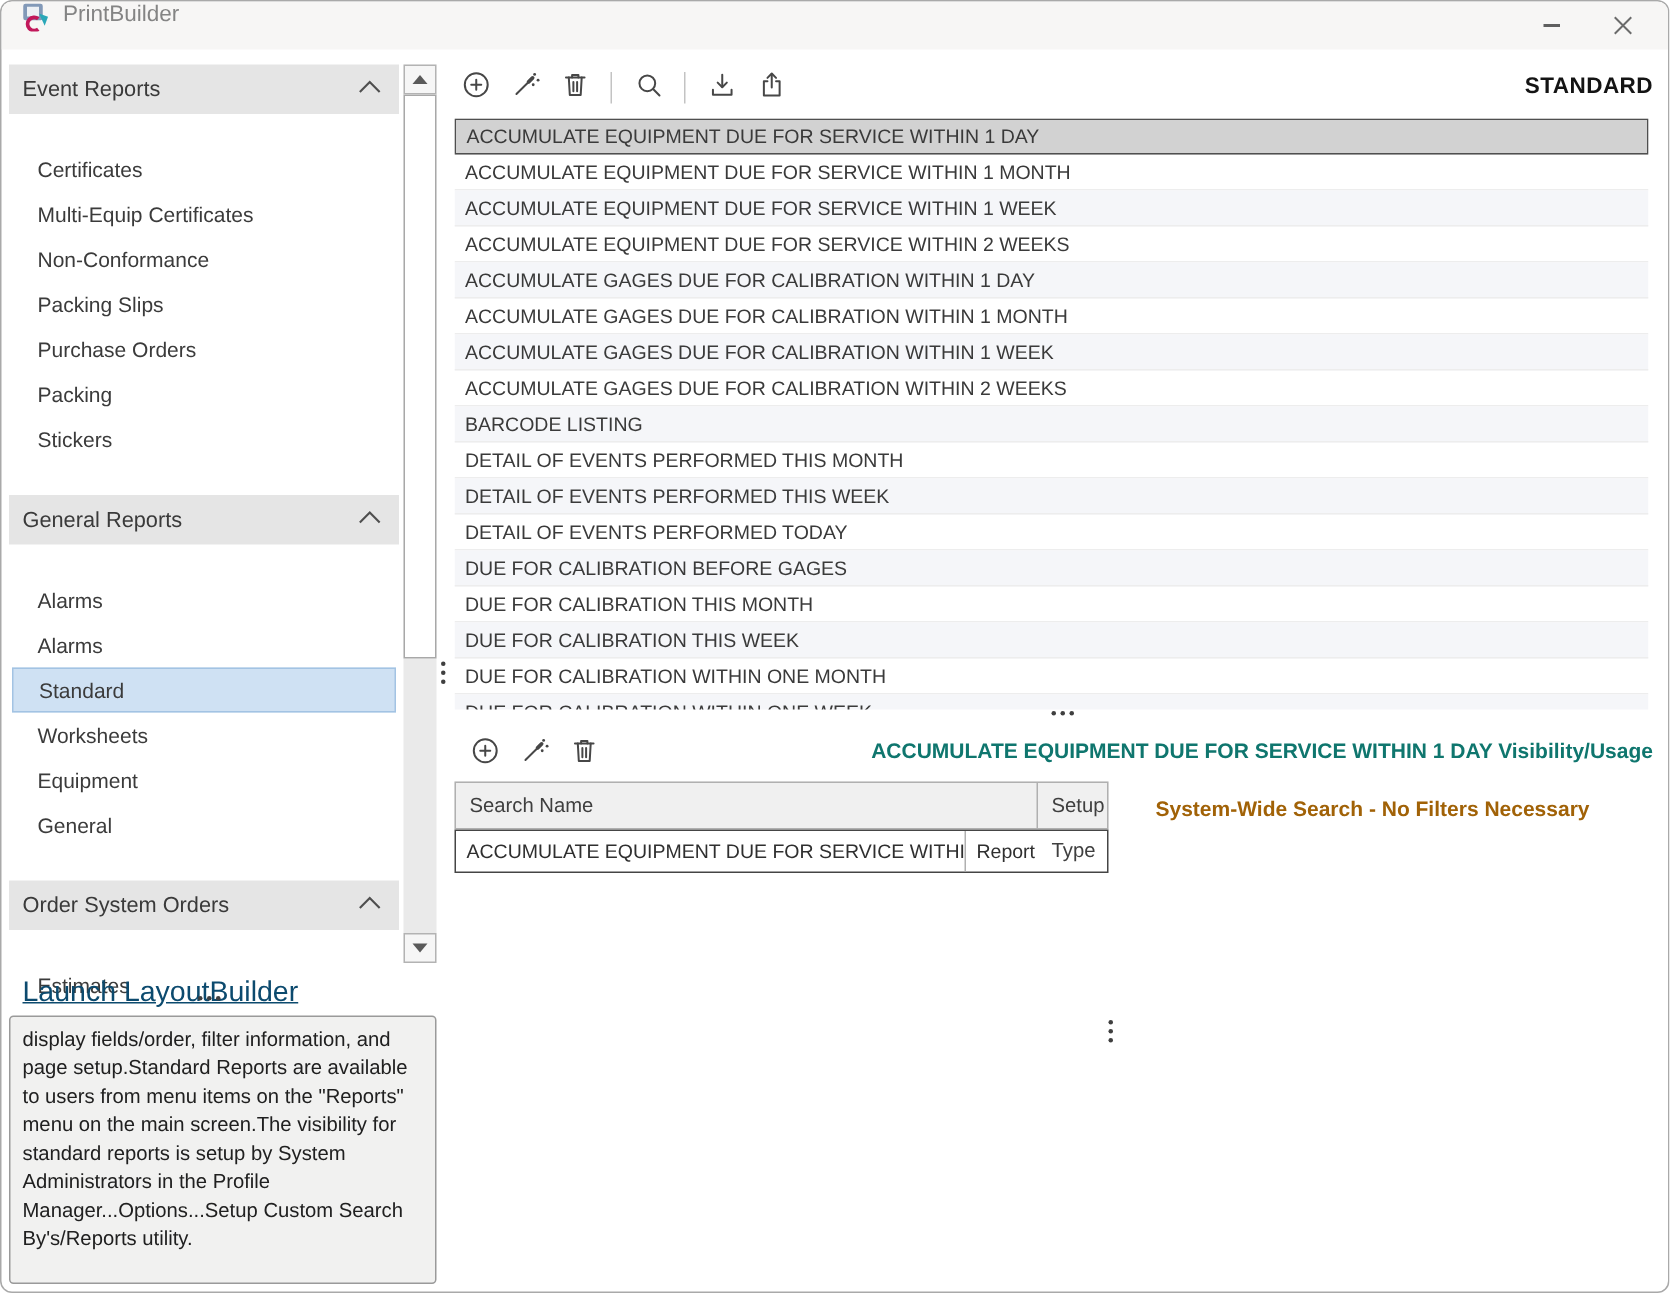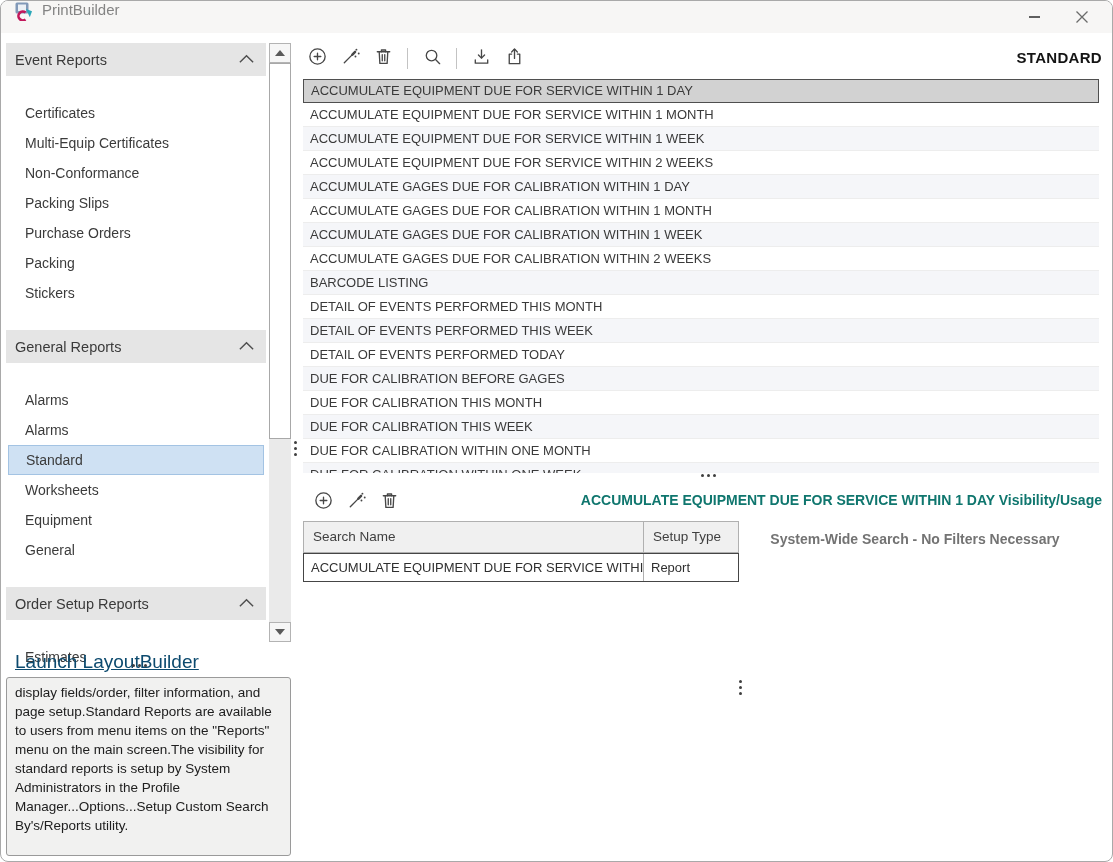--- a/index.html
+++ b/index.html
@@ -57,25 +57,25 @@
   .standard-label{ position:absolute; top:48px; right:10px; font-size:15px; font-weight:bold;
     color:#141414; letter-spacing:.3px; }
   .report-list{ position:absolute; left:302px; top:78px; width:796px; height:394px; overflow:hidden; }
   .report-row{ height:24px; line-height:24px; padding-left:7px; font-size:13px; color:#3a3a3a;
     border-bottom:1px solid #ededed; white-space:nowrap; overflow:hidden; cursor:default; }
   .report-row:nth-child(odd){ background:#f5f6f9; }
   .report-row.selected{ background:#d2d2d2; border:1px solid #4f4f4f; line-height:22px; }
   
   .detail-title{ position:absolute; top:491px; right:10px; font-size:14px; font-weight:bold; color:#0f766e; }
   .note{ position:absolute; left:744px; top:530px; width:340px; text-align:center;
-    font-weight:bold; font-size:14px; color:#737373; }
+    font-weight:bold; font-size:14px; color:#a16207; }
   .search-table{ position:absolute; left:302px; top:520px; width:436px; }
   .st-header{ display:flex; height:32px; background:#f0f0f0; border:1px solid #b0b0b0; }
   .st-hcell{ line-height:30px; padding-left:9px; font-size:13.5px; color:#3f3f3f; cursor:pointer; }
-  .st-hcell.c1{ width:340px; border-right:1px solid #b0b0b0; }
+  .st-hcell.c1{ width:388px; border-right:1px solid #b0b0b0; }
   .st-hcell.c2{ flex:1; }
   .st-row{ display:flex; height:29px; border:1px solid #454545; background:#ffffff; cursor:default; }
   .st-cell{ line-height:27px; padding-left:7px; font-size:13px; color:#2f2f2f;
     white-space:nowrap; overflow:hidden; }
   .st-cell.c1{ width:340px; border-right:1px solid #b0b0b0; }
   .st-cell.c2{ flex:1; }
 </style>
 </head>
 <body>
 
@@ -127,21 +127,21 @@
       </div>
       <div class="section-items">
         <div class="side-item">Alarms</div>
         <div class="side-item">Alarms</div>
         <div class="side-item selected">Standard</div>
         <div class="side-item">Worksheets</div>
         <div class="side-item">Equipment</div>
         <div class="side-item">General</div>
       </div>
       <div class="section-header">
-        <span>Order Setup Reports</span>
+        <span>Order System Orders</span>
         <span><svg width="17" height="12" viewBox="0 0 18 12" fill="none" stroke="#4f4f4f" stroke-width="1.5">
             <polyline points="2,9.5 9,2.5 16,9.5"></polyline>
           </svg></span>
       </div>
       <div class="section-items">
         <div class="side-item">Estimates</div>
       </div>
     </div>
   <span class="launch-link" id="launch-link" style="position:absolute; left:5px; top:644px;">Launch LayoutBuilder</span>
   <div class="gripper" style="left:131px; top:663px;">

